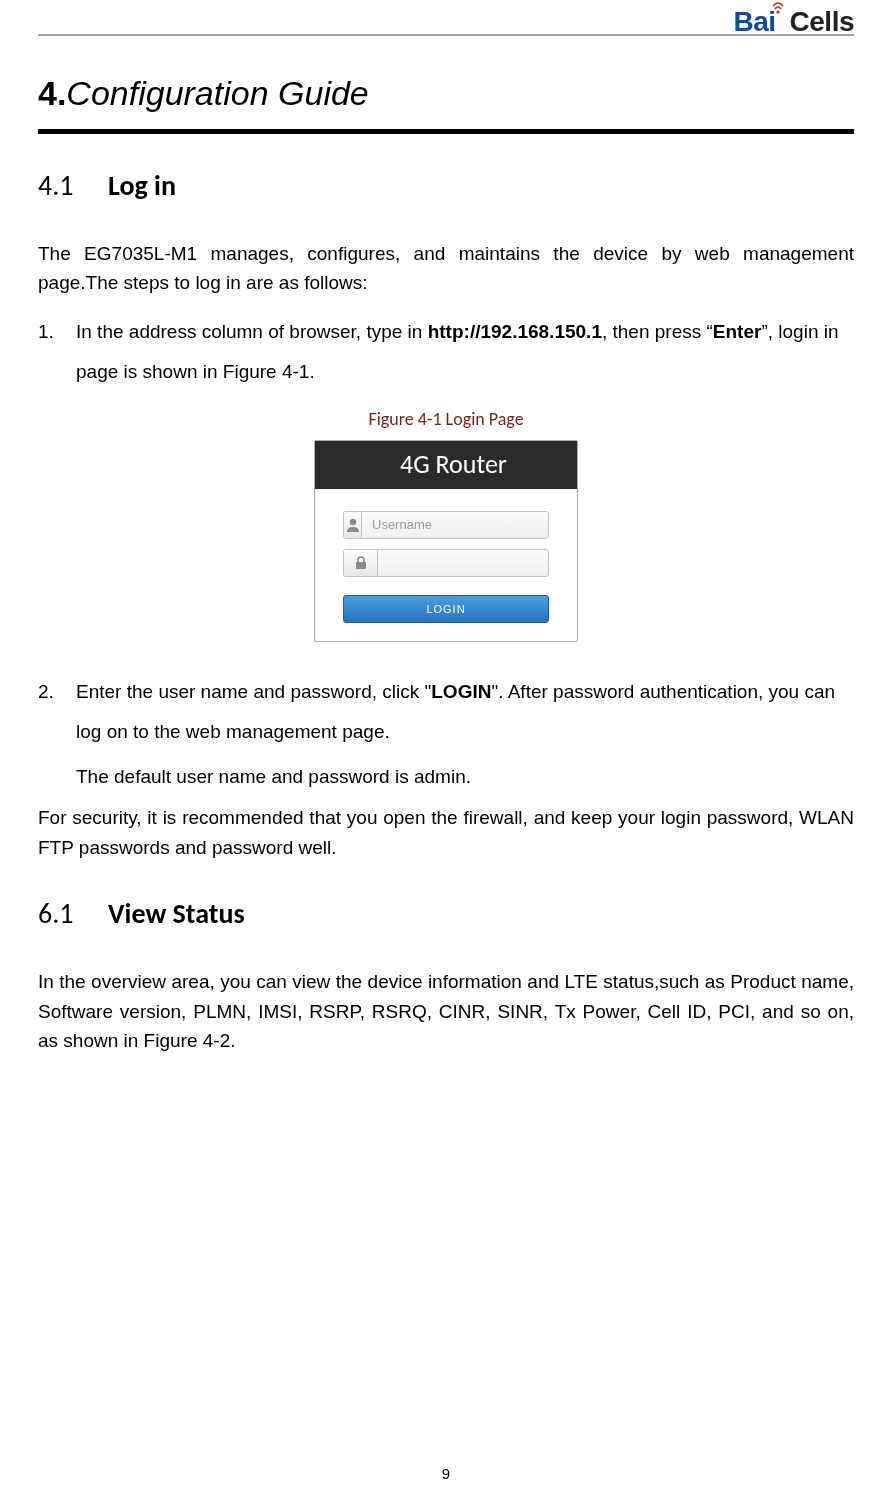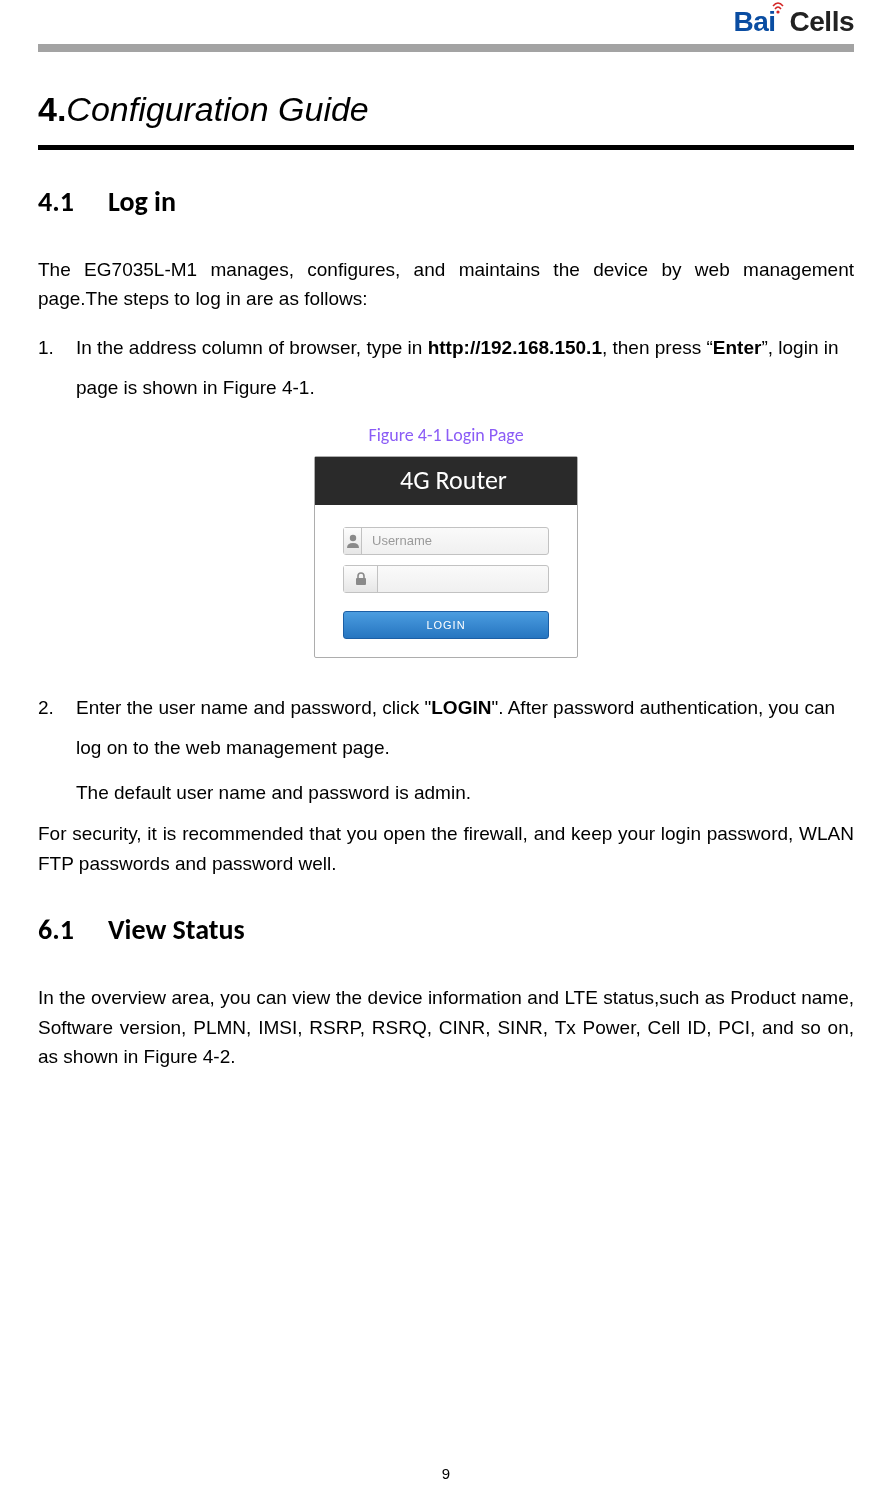--- a/index.html
+++ b/index.html
@@ -7,22 +7,22 @@
       width: 892px;
       height: 1512px;
       font-family: Arial, Helvetica, sans-serif;
       background: #fff;
       color: #000;
       position: relative;
       padding: 0 38px;
     }
     .header-area {
       position: relative;
-      height: 52px;
-      border-bottom: 8px solid #a3a3a3;
+      height: 36px;
+      border-bottom: 2px solid #a3a3a3;
     }
     .logo {
       position: absolute;
       right: 0;
       top: 6px;
       font-family: Arial, sans-serif;
     }
     .logo-text {
       font-size: 28px;
       font-weight: bold;
@@ -51,42 +51,42 @@
       border: none;
       border-top: 5px solid #000;
       margin-bottom: 30px;
     }
     .h2 {
       font-size: 28px;
       font-weight: normal;
       margin-top: 34px;
       margin-bottom: 36px;
     }
-    .h2-num { font-family: Calibri, Arial, sans-serif; display:inline-block; width:70px;font-weight:bold;}
+    .h2-num { font-family: Calibri, Arial, sans-serif; display:inline-block; width:70px;}
     .h2-text { font-family: Calibri, Arial, sans-serif; font-weight: bold; }
     .body-text {
       font-size: 19px;
       line-height: 1.55;
       text-align: justify;
       margin-bottom: 14px;
     }
     .list-item {
       font-size: 19px;
       line-height: 2.1;
       margin-bottom: 6px;
       padding-left: 38px;
       text-indent: -38px;
     }
     .list-num { display: inline-block; width: 38px; text-indent: 0;}
     .bold { font-weight: bold; }
     .figure-caption {
       text-align: center;
       font-size: 18px;
       font-family: Calibri, Arial, sans-serif;
-      color: #8b5cf6;
+      color: #7f1d1d;
       margin-top: 16px;
       margin-bottom: 10px;
     }
     .login-fig {
       width: 264px;
       margin: 0 auto 30px auto;
       border: 1px solid #adadad;
       border-radius: 2px;
       background: #fff;
     }

